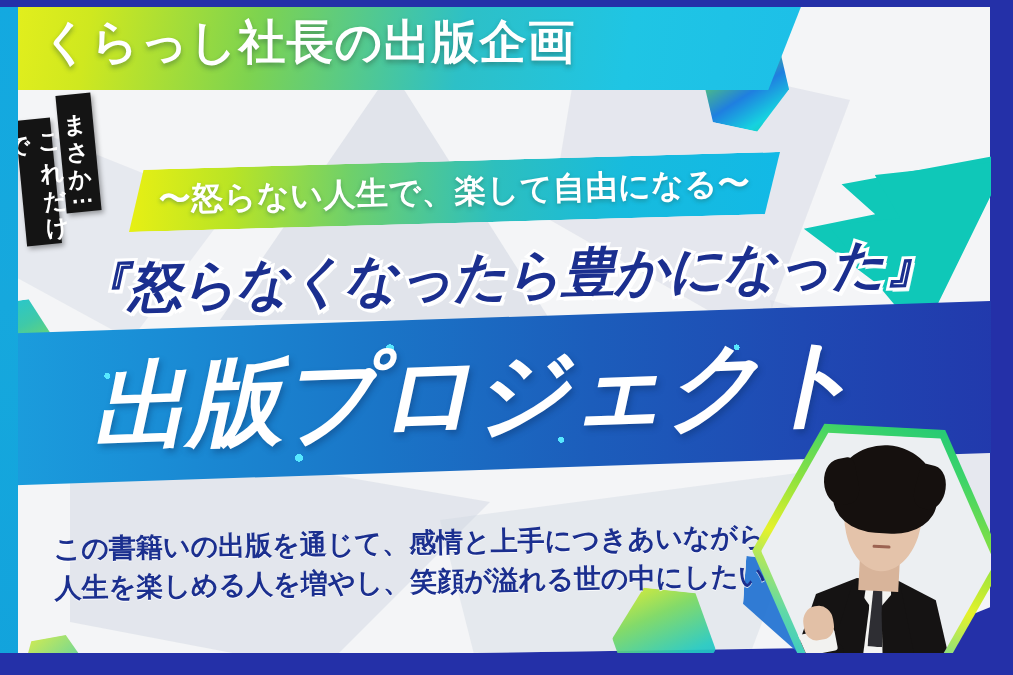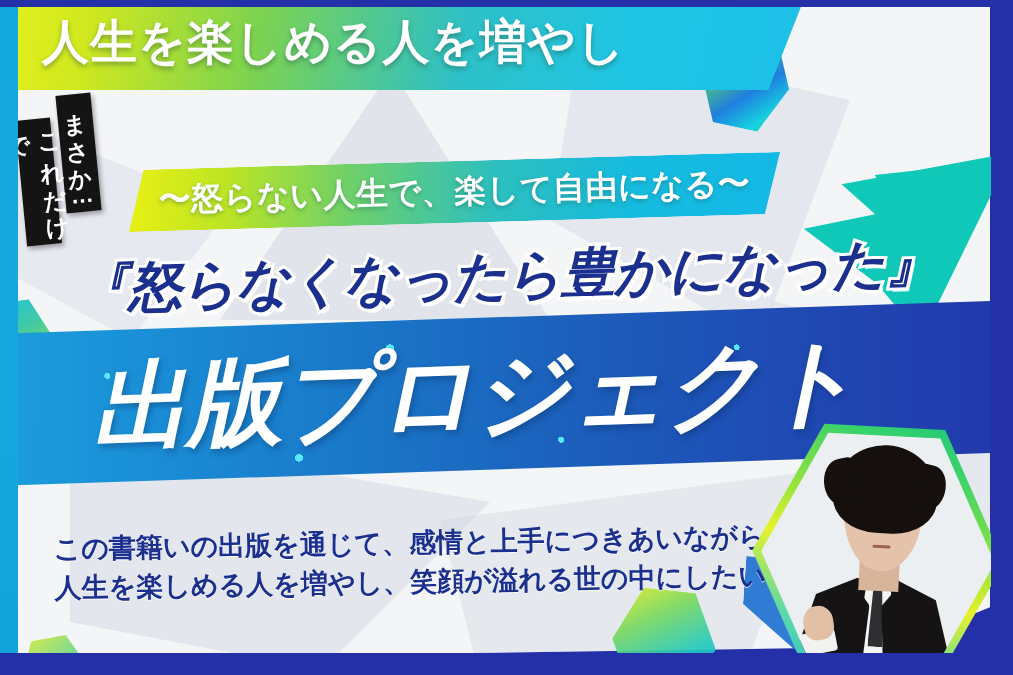--- a/index.html
+++ b/index.html
@@ -393,21 +393,21 @@
   <div class="arrow-teal-2"></div>
 
   <div class="band-main"></div>
 
   <div class="ribbon-br"></div>
 
   <div class="hex hex-bc"></div>
   <div class="hex hex-b2"></div>
 
   <div class="ribbon-top">
-    <span class="txt">人生を楽しめる人を増やし</span>
+    <span class="txt">くらっし社長の出版企画</span>
   </div>
 
   <div class="vbadge vb-1">
     <span>まさか…</span>
   </div>
   <div class="vbadge vb-2">
     <span>これだけで</span>
   </div>
 
   <div class="band-sub">

